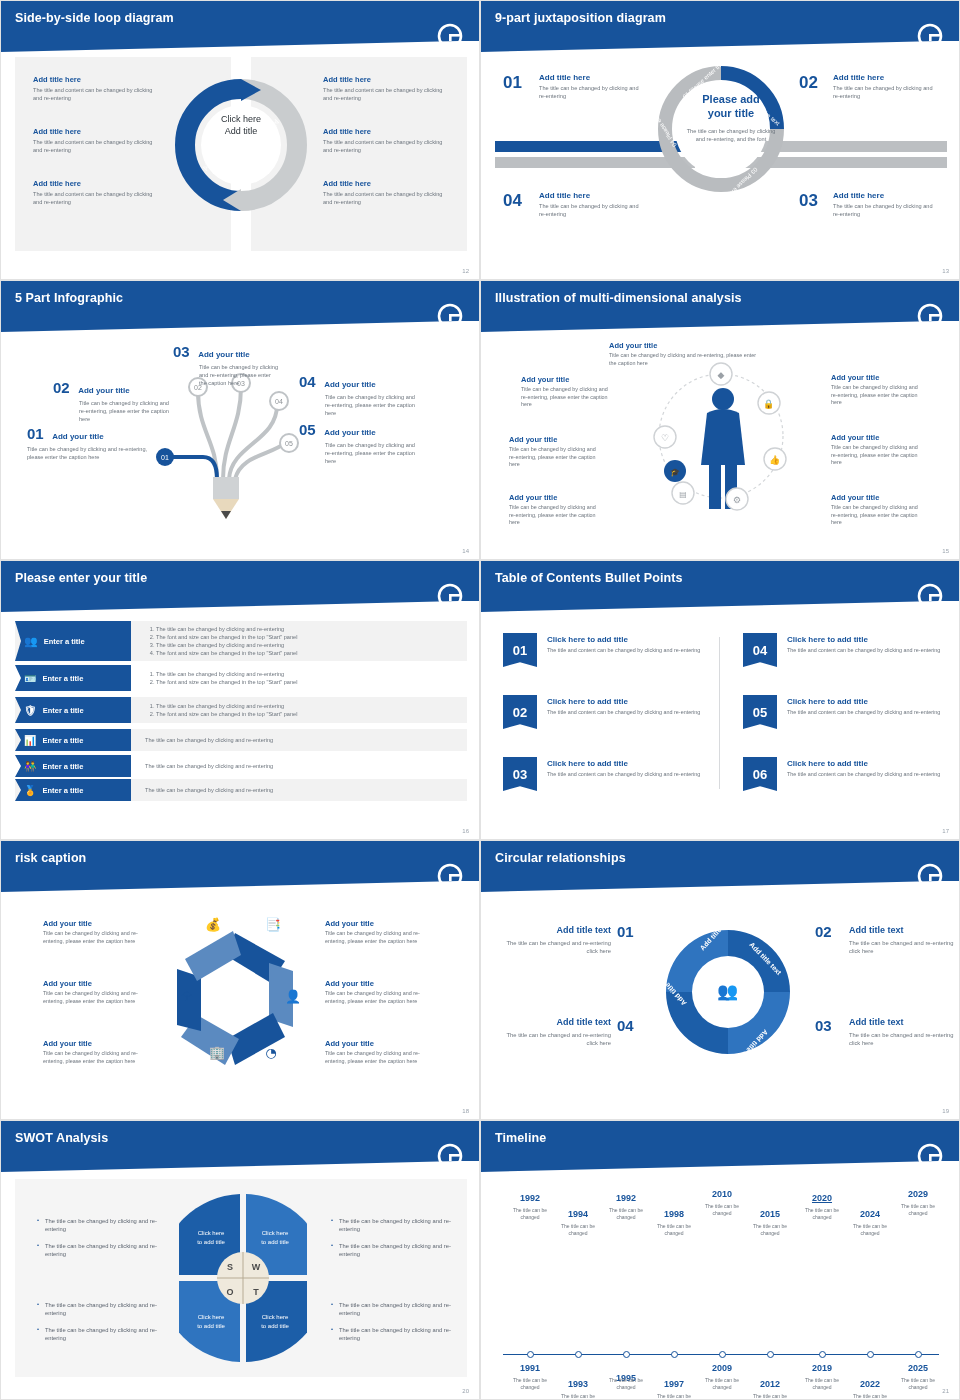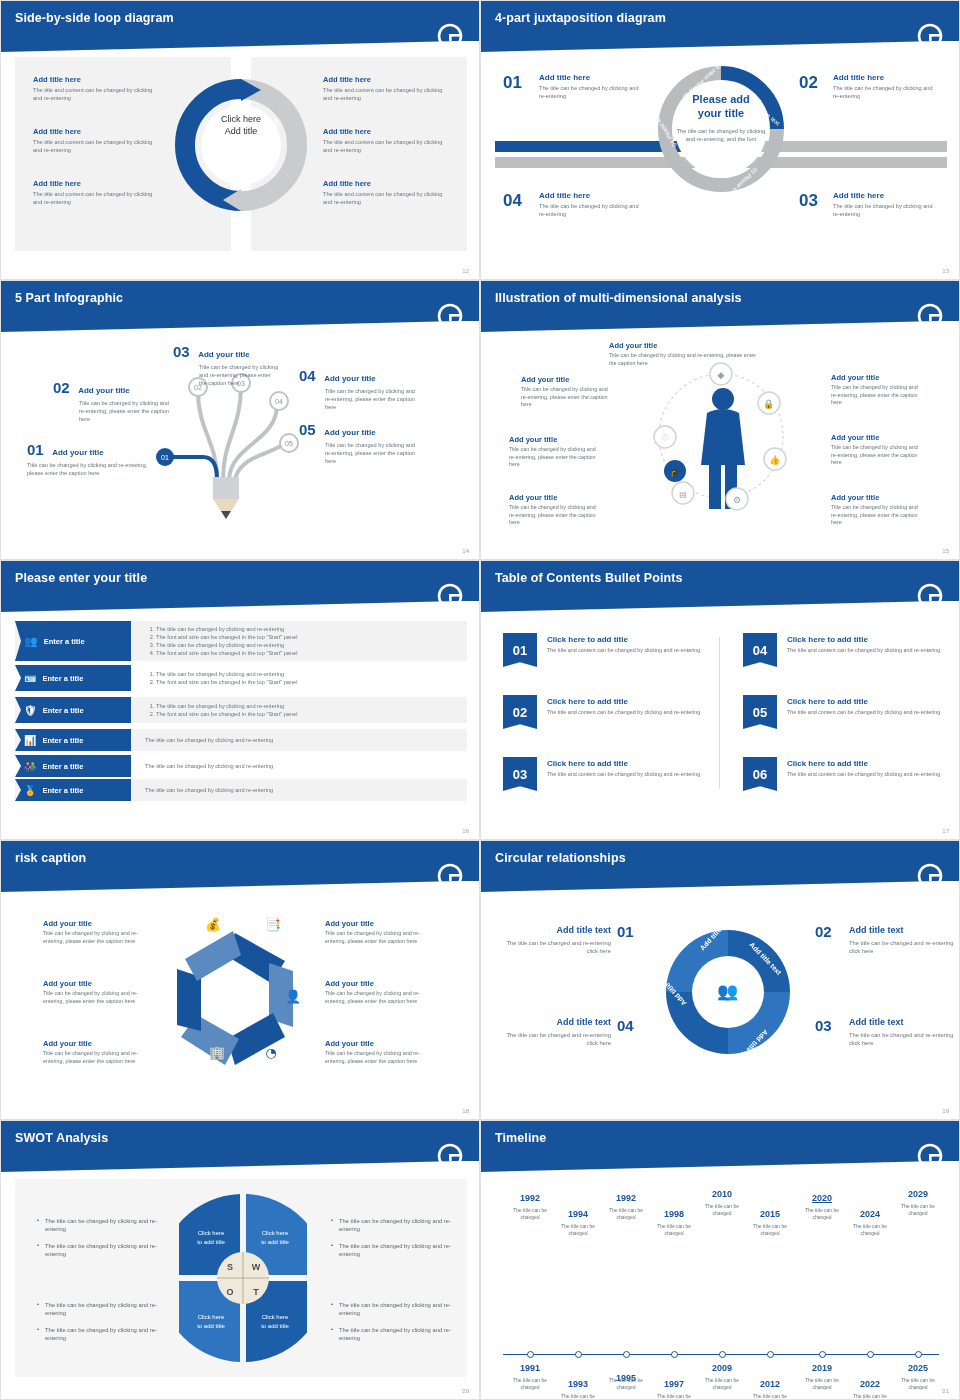--- a/index.html
+++ b/index.html
@@ -188,21 +188,21 @@
     </div>
     <div class="s1-center">
       <div>Click here</div>
       <div>Add title</div>
     </div>
     <div class="pagenum">12</div>
   </div>
 
   <div class="slide">
     <div class="band"></div>
-    <div class="band-title">4-part juxtaposition diagram</div>
+    <div class="band-title">9-part juxtaposition diagram</div>
     <div class="logo">
       <svg width="26" height="26" viewBox="0 0 26 26">
           <circle cx="13" cy="13" r="11" fill="none" stroke="#fff" stroke-width="2.6"></circle>
           <rect x="12" y="11" width="13" height="2.6" fill="#fff"></rect>
           <rect x="12" y="11" width="2.6" height="7" fill="#fff"></rect>
         </svg>
     </div>
 
     <div class="s2-bar" style="left:14px; top:140px; width:200px; background:#17539b;"></div>
     <div class="s2-bar" style="left:14px; top:156px; width:200px; background:#bcbfc2;"></div>
@@ -215,21 +215,21 @@
         <path d="M122 66 A56 56 0 0 1 66 122" fill="none" stroke="#b9bcbf" stroke-width="14"></path>
         <path d="M66 122 A56 56 0 0 1 10 66" fill="none" stroke="#b9bcbf" stroke-width="14"></path>
         <path d="M10 66 A56 56 0 0 1 66 10" fill="none" stroke="#b9bcbf" stroke-width="14"></path>
         <text x="30" y="36" font-size="6" fill="#fff" font-family="Liberation Sans" transform="rotate(-42 30 36)">01 Please enter the text</text>
         <text x="74" y="22" font-size="6" fill="#fff" font-family="Liberation Sans" transform="rotate(40 74 22)">02 Please enter the text</text>
         <text x="100" y="104" font-size="6" fill="#fff" font-family="Liberation Sans" transform="rotate(135 100 104)">03 Please enter the text</text>
         <text x="22" y="82" font-size="6" fill="#fff" font-family="Liberation Sans" transform="rotate(-123 22 82)">04 Please enter the text</text>
         <circle cx="66" cy="66" r="46" fill="#ffffff"></circle>
       </svg>
     </div>
-    <div style="position:absolute; left:192px; top:92px; width:96px; text-align:center;">
+    <div style="position:absolute; left:202px; top:92px; width:96px; text-align:center;">
       <div style="font-size:11px; font-weight:bold; color:#17539b; line-height:1.25;">
         <span>Please add</span><br>
         <span>your title</span>
       </div>
       <div style="font-size:5.6px; color:#6d757e; line-height:1.5; margin-top:6px;">The title can be changed by clicking and re-entering, and the font</div>
     </div>
 
     <div class="s2-num" style="left:22px; top:72px;">01</div>
     <div class="s2-txt" style="left:58px; top:72px;">
       <div class="t">Add title here</div>
@@ -283,36 +283,36 @@
           <text x="90" y="15" font-size="7" text-anchor="middle" fill="#8d9296" font-family="Liberation Sans">03</text>
         <circle cx="128" cy="30" r="9" fill="#fff" stroke="#bfc3c6" stroke-width="2"></circle>
           <text x="128" y="33" font-size="7" text-anchor="middle" fill="#8d9296" font-family="Liberation Sans">04</text>
         <circle cx="138" cy="72" r="9" fill="#fff" stroke="#bfc3c6" stroke-width="2"></circle>
           <text x="138" y="75" font-size="7" text-anchor="middle" fill="#8d9296" font-family="Liberation Sans">05</text>
         <circle cx="14" cy="86" r="9" fill="#17539b"></circle>
           <text x="14" y="89" font-size="7" text-anchor="middle" fill="#fff" font-family="Liberation Sans">01</text>
       </svg>
     </div>
 
-    <div class="s3-item" style="position:absolute; left:26px; top:160px; width:130px;">
+    <div class="s3-item" style="position:absolute; left:26px; top:144px; width:130px;">
       <span class="n">01</span>
       <span class="t" style="margin-left:4px;">Add your title</span>
       <div class="d" style="margin-top:2px;">Title can be changed by clicking and re-entering, please enter the caption here</div>
     </div>
     <div class="s3-item" style="position:absolute; left:52px; top:98px; width:116px;">
       <span class="n">02</span>
       <span class="t" style="margin-left:4px;">Add your title</span>
       <div class="d" style="margin-top:2px; margin-left:26px;">Title can be changed by clicking and re-entering, please enter the caption here</div>
     </div>
     <div class="s3-item" style="position:absolute; left:172px; top:62px; width:106px;">
       <span class="n">03</span>
       <span class="t" style="margin-left:4px;">Add your title</span>
       <div class="d" style="margin-top:2px; margin-left:26px;">Title can be changed by clicking and re-entering, please enter the caption here</div>
     </div>
-    <div class="s3-item" style="position:absolute; left:298px; top:86px; width:116px;">
+    <div class="s3-item" style="position:absolute; left:298px; top:92px; width:116px;">
       <span class="n">04</span>
       <span class="t" style="margin-left:4px;">Add your title</span>
       <div class="d" style="margin-top:2px; margin-left:26px;">Title can be changed by clicking and re-entering, please enter the caption here</div>
     </div>
     <div class="s3-item" style="position:absolute; left:298px; top:140px; width:116px;">
       <span class="n">05</span>
       <span class="t" style="margin-left:4px;">Add your title</span>
       <div class="d" style="margin-top:2px; margin-left:26px;">Title can be changed by clicking and re-entering, please enter the caption here</div>
     </div>
     <div class="pagenum">14</div>

